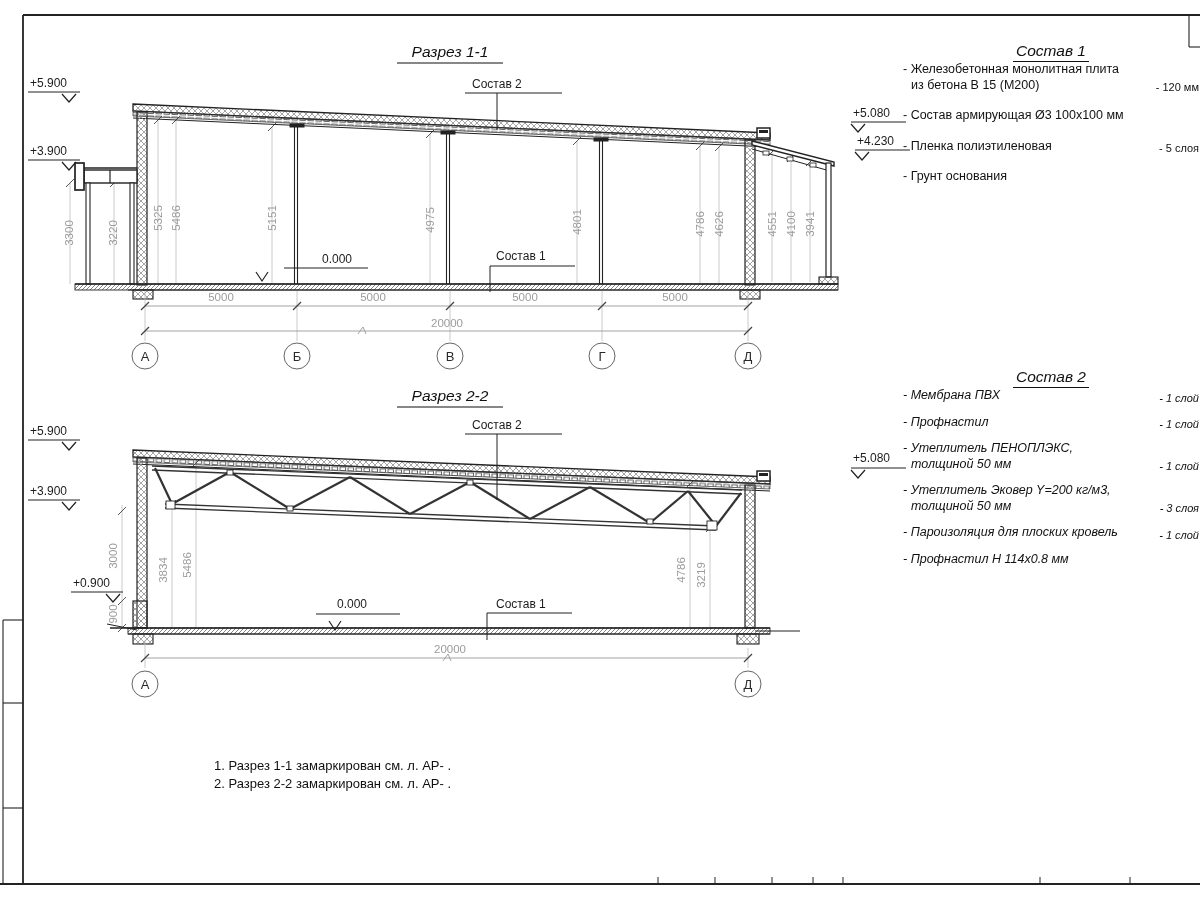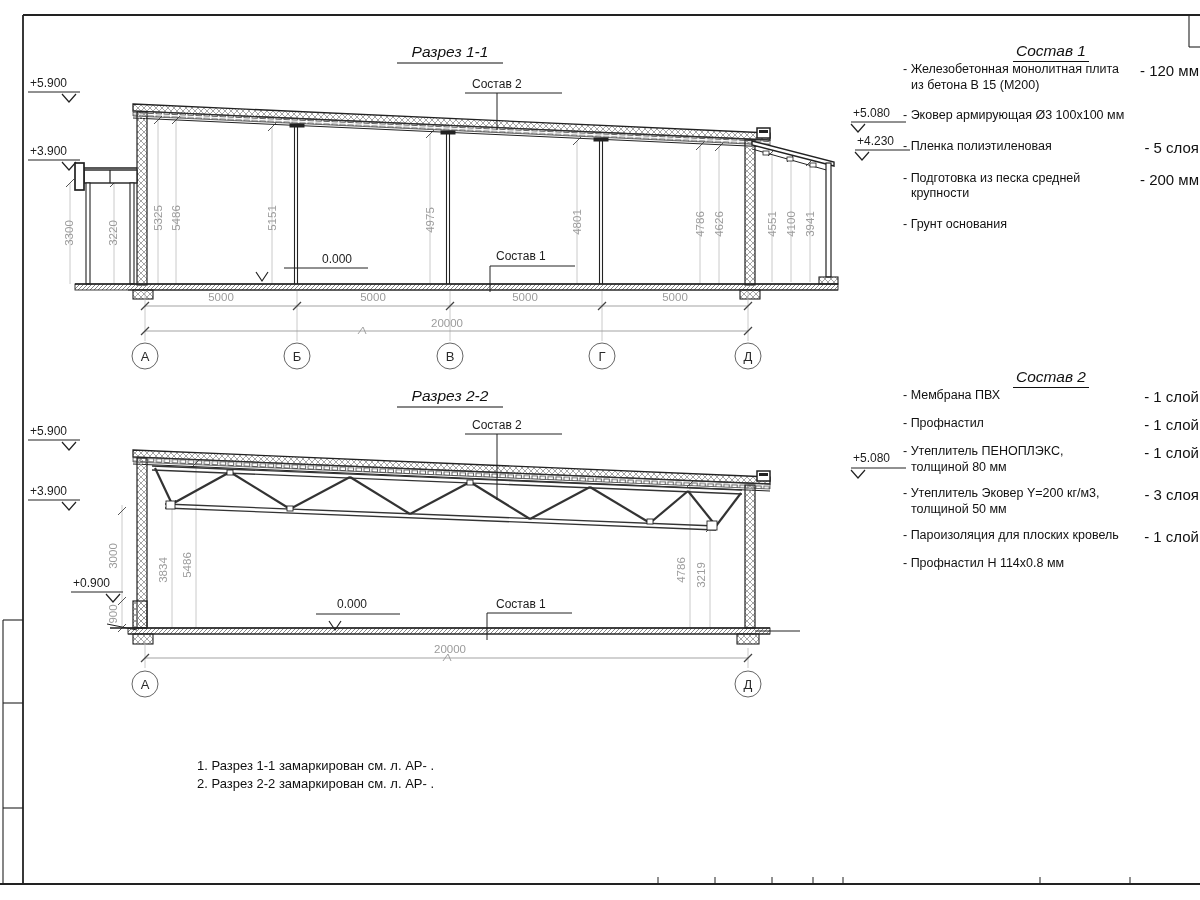--- a/index.html
+++ b/index.html
@@ -7,28 +7,28 @@
          font-family:"Liberation Sans",sans-serif;}
   svg{position:absolute;left:0;top:0;font-family:"Liberation Sans",sans-serif;}
   .t-title{font-size:15.5px;font-style:italic;fill:#111;}
   .t-elev{font-size:12px;fill:#1c1c1c;}
   .t-dim{font-size:11.5px;fill:#9c9c9c;}
   .t-dimdark{font-size:12px;fill:#1c1c1c;}
   .t-axis{font-size:13px;fill:#2a2a2a;}
   .panel{position:absolute;width:296px;color:#111;}
   .panel-title{font-style:italic;font-size:15.5px;display:table;margin:0 auto;
                border-bottom:1.2px solid #111;padding:0 3px 1px 3px;}
-  .item{display:flex;justify-content:space-between;gap:6px;}
+  .item{display:flex;justify-content:space-between;align-items:flex-end;gap:6px;}
   .itext{white-space:pre-line;padding-left:8px;text-indent:-8px;font-size:12.5px;line-height:15.5px;}
-  .ival{font-size:15px;white-space:nowrap;}
+  .ival{font-size:11px;white-space:nowrap;}
   #panel-sostav1 .item:nth-of-type(1){margin-top:50px;}
   #panel-sostav1 .item{margin-bottom:15px;}
   #panel-sostav2 .item:nth-of-type(1){margin-top:52px;}
-  #panel-sostav2 .item{margin-bottom:11px;}
-  .notes{position:absolute;left:197px;top:757px;font-size:13px;line-height:17.5px;color:#111;}
+  #panel-sostav2 .item{margin-bottom:11px;font-style:italic;}
+  .notes{position:absolute;left:214px;top:757px;font-size:13px;line-height:17.5px;color:#111;}
 </style>
 </head>
 <body>
 
 <div class="sheet">
 
 <svg width="1200" height="900" viewBox="0 0 1200 900">
   <defs>
     <pattern id="xhatch" width="6" height="6" patternUnits="userSpaceOnUse">
       <path d="M0 6L6 0M0 0L6 6" stroke="#8f8f8f" stroke-width="0.8"></path>
@@ -382,51 +382,46 @@
 </svg>
 
   <div class="panel" id="panel-sostav1" style="left:903px;top:42px;">
     <div class="panel-title">Состав 1</div>
     <div class="item">
       <div class="itext">- Железобетонная  монолитная плита
 из бетона В 15 (М200)</div>
       <div class="ival">- 120 мм</div>
     </div>
     <div class="item">
-      <div class="itext">- Эковер армирующая Ø3 100х100 мм</div>
+      <div class="itext">- Состав армирующая Ø3 100х100 мм</div>
       <div class="ival"></div>
     </div>
     <div class="item">
       <div class="itext">- Пленка полиэтиленовая</div>
       <div class="ival">- 5 слоя</div>
     </div>
     <div class="item">
-      <div class="itext">- Подготовка из песка средней
-крупности</div>
-      <div class="ival">- 200 мм</div>
-    </div>
-    <div class="item">
       <div class="itext">- Грунт основания</div>
       <div class="ival"></div>
     </div>
   </div>
 
   <div class="panel" id="panel-sostav2" style="left:903px;top:368px;">
     <div class="panel-title">Состав 2</div>
     <div class="item">
       <div class="itext">- Мембрана ПВХ</div>
       <div class="ival">- 1 слой</div>
     </div>
     <div class="item">
       <div class="itext">- Профнастил</div>
       <div class="ival">- 1 слой</div>
     </div>
     <div class="item">
       <div class="itext">- Утеплитель ПЕНОПЛЭКС,
-толщиной 80 мм</div>
+толщиной 50 мм</div>
       <div class="ival">- 1 слой</div>
     </div>
     <div class="item">
       <div class="itext">- Утеплитель Эковер Y=200 кг/м3,
 толщиной 50 мм</div>
       <div class="ival">- 3 слоя</div>
     </div>
     <div class="item">
       <div class="itext">- Пароизоляция для плоских кровель</div>
       <div class="ival">- 1 слой</div>

